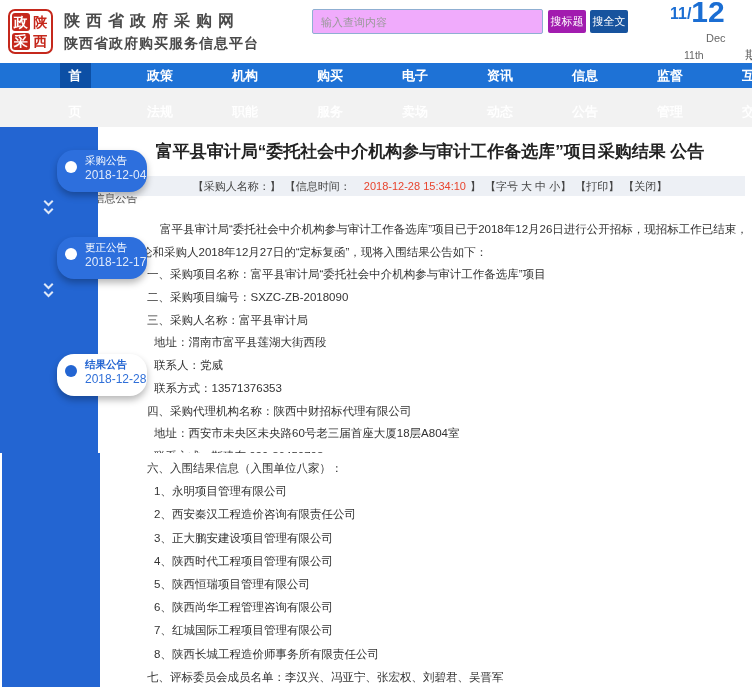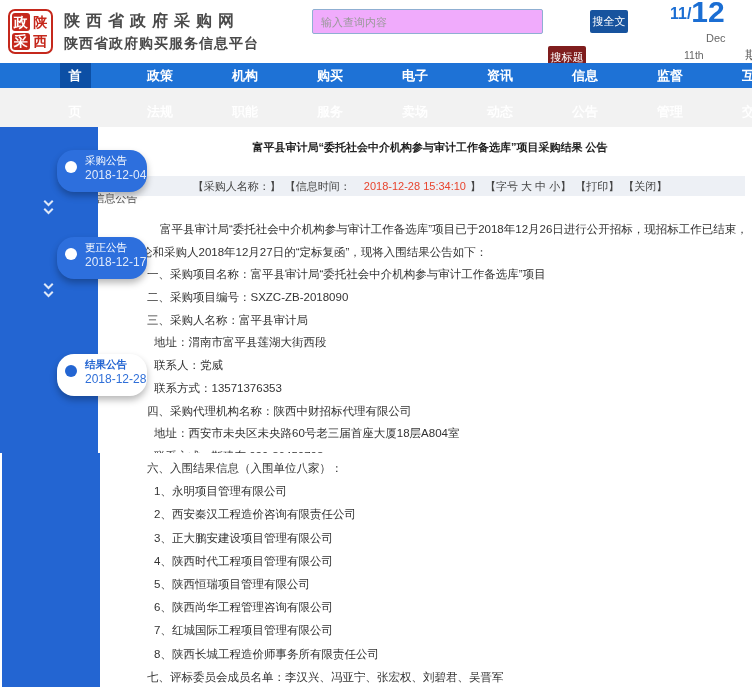--- a/index.html
+++ b/index.html
@@ -21,21 +21,21 @@
   .site-names { position:absolute; left:64px; top:10px; }
   .site-title { font-size:16px; font-weight:bold; color:#4a4a4a; letter-spacing:6px; line-height:22px; }
   .site-subtitle { font-size:14px; font-weight:bold; color:#4a4a4a; letter-spacing:1px; line-height:22px; }
   .search-input {
     position:absolute; left:312px; top:9px; width:231px; height:25px;
     border:1px solid #8fafd2; border-radius:2px; padding:0 8px; font-size:11px; color:#333;
     outline:none; background:#f0abfc; font-family:inherit;
   }
   .search-input::placeholder { color:#999; }
   .btn-search { position:absolute; top:10px; height:23px; border:none; color:#fff; font-size:11px; border-radius:2px; cursor:pointer; font-family:inherit; }
-  .btn-title { left:548px; width:38px; background:#7f1d1d;margin-top:36px; }
+  .btn-title { left:548px; width:38px; background:#a21caf; }
   .btn-full  { left:590px; width:38px; background:#17539e; }
   .datebox { position:absolute; left:670px; top:-2px; display:flex; align-items:flex-start; color:#1b6ed3; }
   .date-small { font-size:16px; font-weight:bold; margin-top:7px; }
   .date-big { font-size:30px; font-weight:bold; line-height:28px; }
   .date-en  { position:absolute; left:706px; top:32px; font-size:11px; color:#666; }
   .date-ord { position:absolute; left:684px; top:49px; font-size:10.5px; color:#666; }
   .date-week { position:absolute; left:745px; top:47px; font-size:12px; color:#555; }
   
   .crumb-strip { position:absolute; left:0; top:88px; width:752px; height:39px; background:#f2f2f2; }
   .crumb { position:absolute; left:7px; top:103px; font-size:11px; color:#555; }
@@ -63,21 +63,21 @@
   .pill .pd { position:absolute; left:28px; top:18px; font-size:12px; color:rgba(255,255,255,0.85); white-space:nowrap; }
   .pill.active { background:#fff; }
   .pill.active .dot { background:#2365d2; }
   .pill.active .pt { color:#2365d2; font-weight:bold; }
   .pill.active .pd { color:#2f6fd8; }
   .pill1 { top:150px; } .pill2 { top:237px; } .pill3 { top:313px;margin-top:41px; }
   .tl-arrows { position:absolute; left:41px; width:14px; display:flex; flex-direction:column; align-items:center; z-index:2; }
   .tl-arrows .chev { width:7px; height:7px; border-right:2px solid rgba(255,255,255,0.85); border-bottom:2px solid rgba(255,255,255,0.85); transform:rotate(45deg); margin-top:1px; }
   .arrows1 { top:197px; } .arrows2 { top:280px; }
   
-  .art-title { position:absolute; left:140px; top:140px; width:580px; text-align:center; font-size:11px; font-weight:bold; color:#222; }
+  .art-title { position:absolute; left:140px; top:140px; width:580px; text-align:center; font-size:17px; font-weight:bold; color:#222; }
   .meta-bar { position:absolute; left:115px; top:176px; width:630px; height:20px; background:#edf0f5; line-height:20px; text-align:center; font-size:11px; color:#444; white-space:nowrap; }
   .meta-bar span { margin:0 2px; }
   .meta-bar .time-red { color:#e8442e;margin-left:11px; }
   .body-block { position:absolute; left:141px; width:604px; font-size:11.5px; color:#333; overflow:hidden; }
   .body-top { top:218px; height:235px; }
   .body-top .line { line-height:22.7px; height:22.7px; white-space:nowrap; }
   .body-bottom { top:457px; height:230px; }
   .body-bottom .line { line-height:23.2px; height:23.2px; white-space:nowrap; }
   .line.ind-p { text-indent:19px; }
   .line.ind-0 { padding-left:0; }

